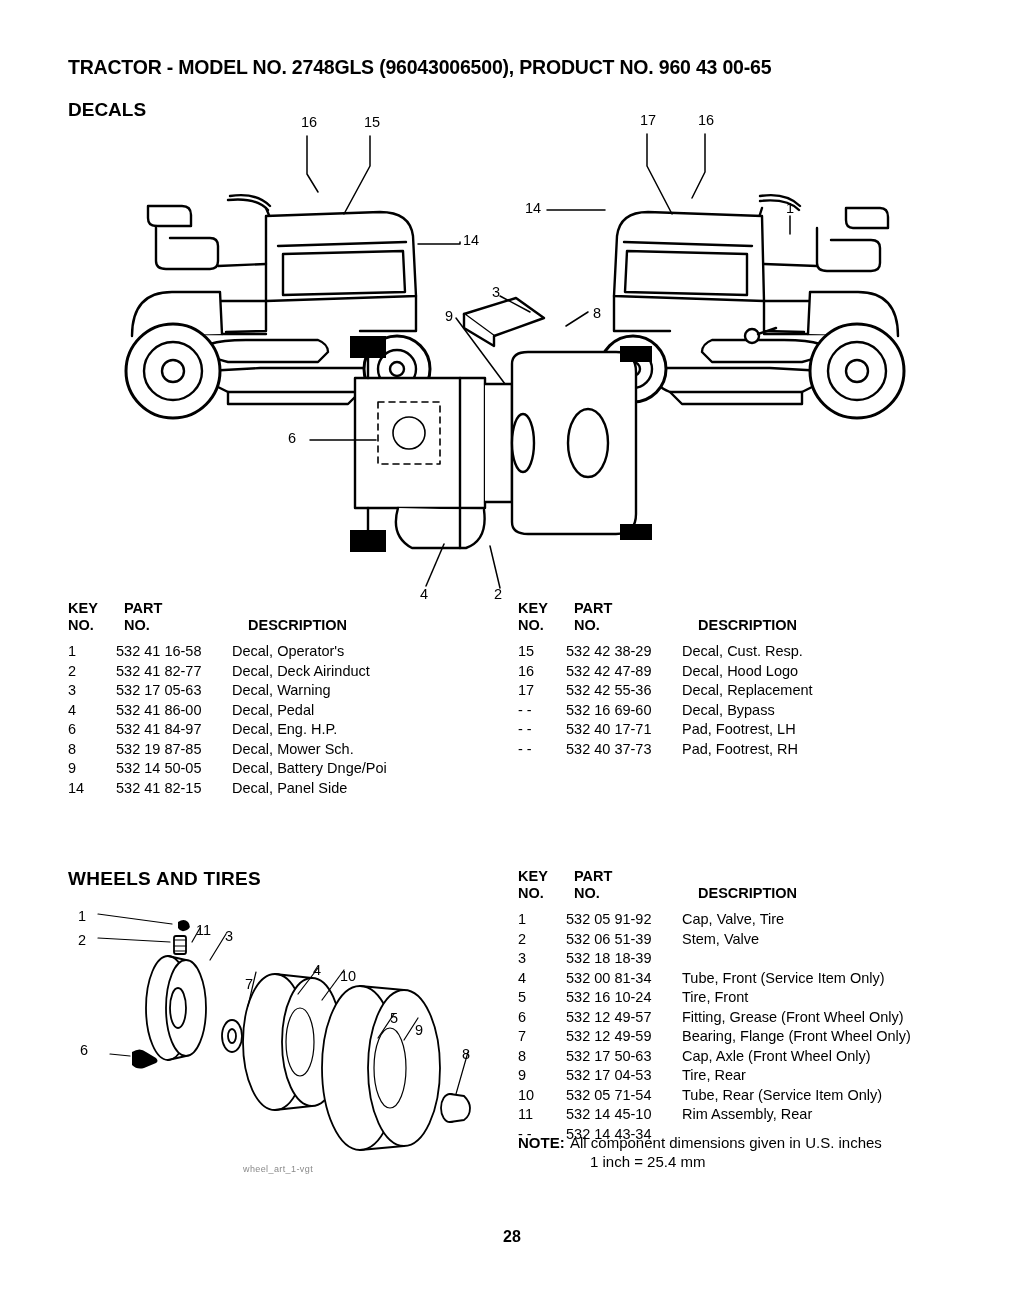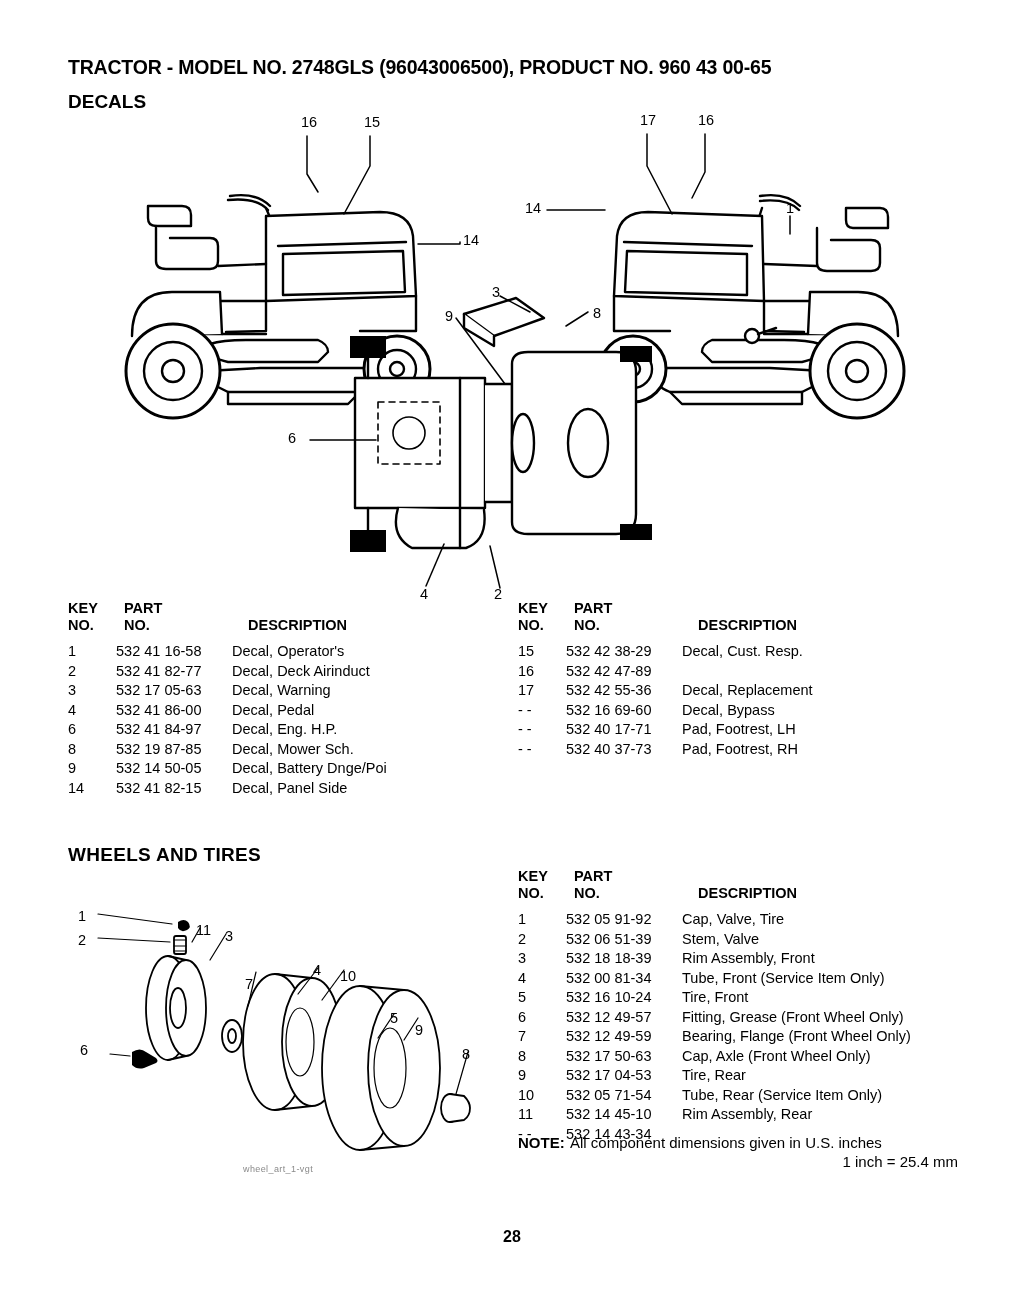--- a/index.html
+++ b/index.html
@@ -31,21 +31,21 @@
   }
   .header-title {
     font-size: 19.5px;
     font-weight: bold;
     letter-spacing: -0.2px;
     white-space: nowrap;
   }
   .header-sub {
     font-size: 19px;
     font-weight: bold;
-    margin-top: 12px;
+    margin-top: 20px;
   }
 
   
   .illus {
     position: absolute;
     left: 60px;
     top: 96px;
     width: 910px;
     height: 500px;
   }
@@ -341,20 +341,21 @@
     </div>
     <div style="height:8px"></div>
     <div class="row">
       <div class="c-key">15</div>
       <div class="c-part">532 42 38-29</div>
       <div class="c-desc">Decal, Cust. Resp.</div>
     </div>
     <div class="row">
       <div class="c-key">16</div>
       <div class="c-part">532 42 47-89</div>
+      <div class="c-desc">Decal, Hood Logo</div>
     </div>
     <div class="row">
       <div class="c-key">17</div>
       <div class="c-part">532 42 55-36</div>
       <div class="c-desc">Decal, Replacement</div>
     </div>
     <div class="row">
       <div class="c-key">- -</div>
       <div class="c-part">532 16 69-60</div>
       <div class="c-desc">Decal, Bypass</div>
@@ -364,21 +365,21 @@
       <div class="c-part">532 40 17-71</div>
       <div class="c-desc">Pad, Footrest, LH</div>
     </div>
     <div class="row">
       <div class="c-key">- -</div>
       <div class="c-part">532 40 37-73</div>
       <div class="c-desc">Pad, Footrest, RH</div>
     </div>
   </div>
 
-  <div class="section-title" style="left:68px; top:844px;">WHEELS AND TIRES</div>
+  <div class="section-title" style="left:68px; top:868px;">WHEELS AND TIRES</div>
 
   <div class="wheel-art">
     <svg width="440" height="300" viewBox="0 0 440 300" fill="none" stroke="#000" stroke-width="1.8" stroke-linejoin="round" stroke-linecap="round">
 
       <path d="M118 32 q6 -4 10 0 q4 5 -1 8 q-6 3 -9 -2 z" fill="#000" stroke="none"></path>
       <rect x="114" y="46" width="12" height="18" rx="2" fill="#fff"></rect>
       <path d="M114 50 L126 50 M114 56 L126 56 M114 61 L126 61" stroke-width="1.2"></path>
 
       <path d="M72 162 q8 -5 14 0 l10 6 q3 3 0 5 l-12 5 q-7 2 -12 -3 z" fill="#000" stroke="none"></path>
 
@@ -452,21 +453,20 @@
       <div class="c-desc">Cap, Valve, Tire</div>
     </div>
     <div class="row">
       <div class="c-key">2</div>
       <div class="c-part">532 06 51-39</div>
       <div class="c-desc">Stem, Valve</div>
     </div>
     <div class="row">
       <div class="c-key">3</div>
       <div class="c-part">532 18 18-39</div>
-      <div class="c-desc">Rim Assembly, Front</div>
     </div>
     <div class="row">
       <div class="c-key">4</div>
       <div class="c-part">532 00 81-34</div>
       <div class="c-desc">Tube, Front (Service Item Only)</div>
     </div>
     <div class="row">
       <div class="c-key">5</div>
       <div class="c-part">532 16 10-24</div>
       <div class="c-desc">Tire, Front</div>
@@ -505,18 +505,18 @@
       <div class="c-key">- -</div>
       <div class="c-part">532 14 43-34</div>
     </div>
   </div>
 
   <div class="note" style="left:518px; top:1133px; width:440px;">
     <div style="display:flex;">
       <div style="font-weight:bold; flex:0 0 52px;">NOTE:</div>
       <div>All component dimensions given in U.S. inches</div>
     </div>
-    <div style="padding-left:72px;text-align:right;">1 inch = 25.4 mm</div>
+    <div style="padding-left:72px;">1 inch = 25.4 mm</div>
   </div>
 
   <div class="pagenum">28</div>
 
 </div>
 
 </body></html>

